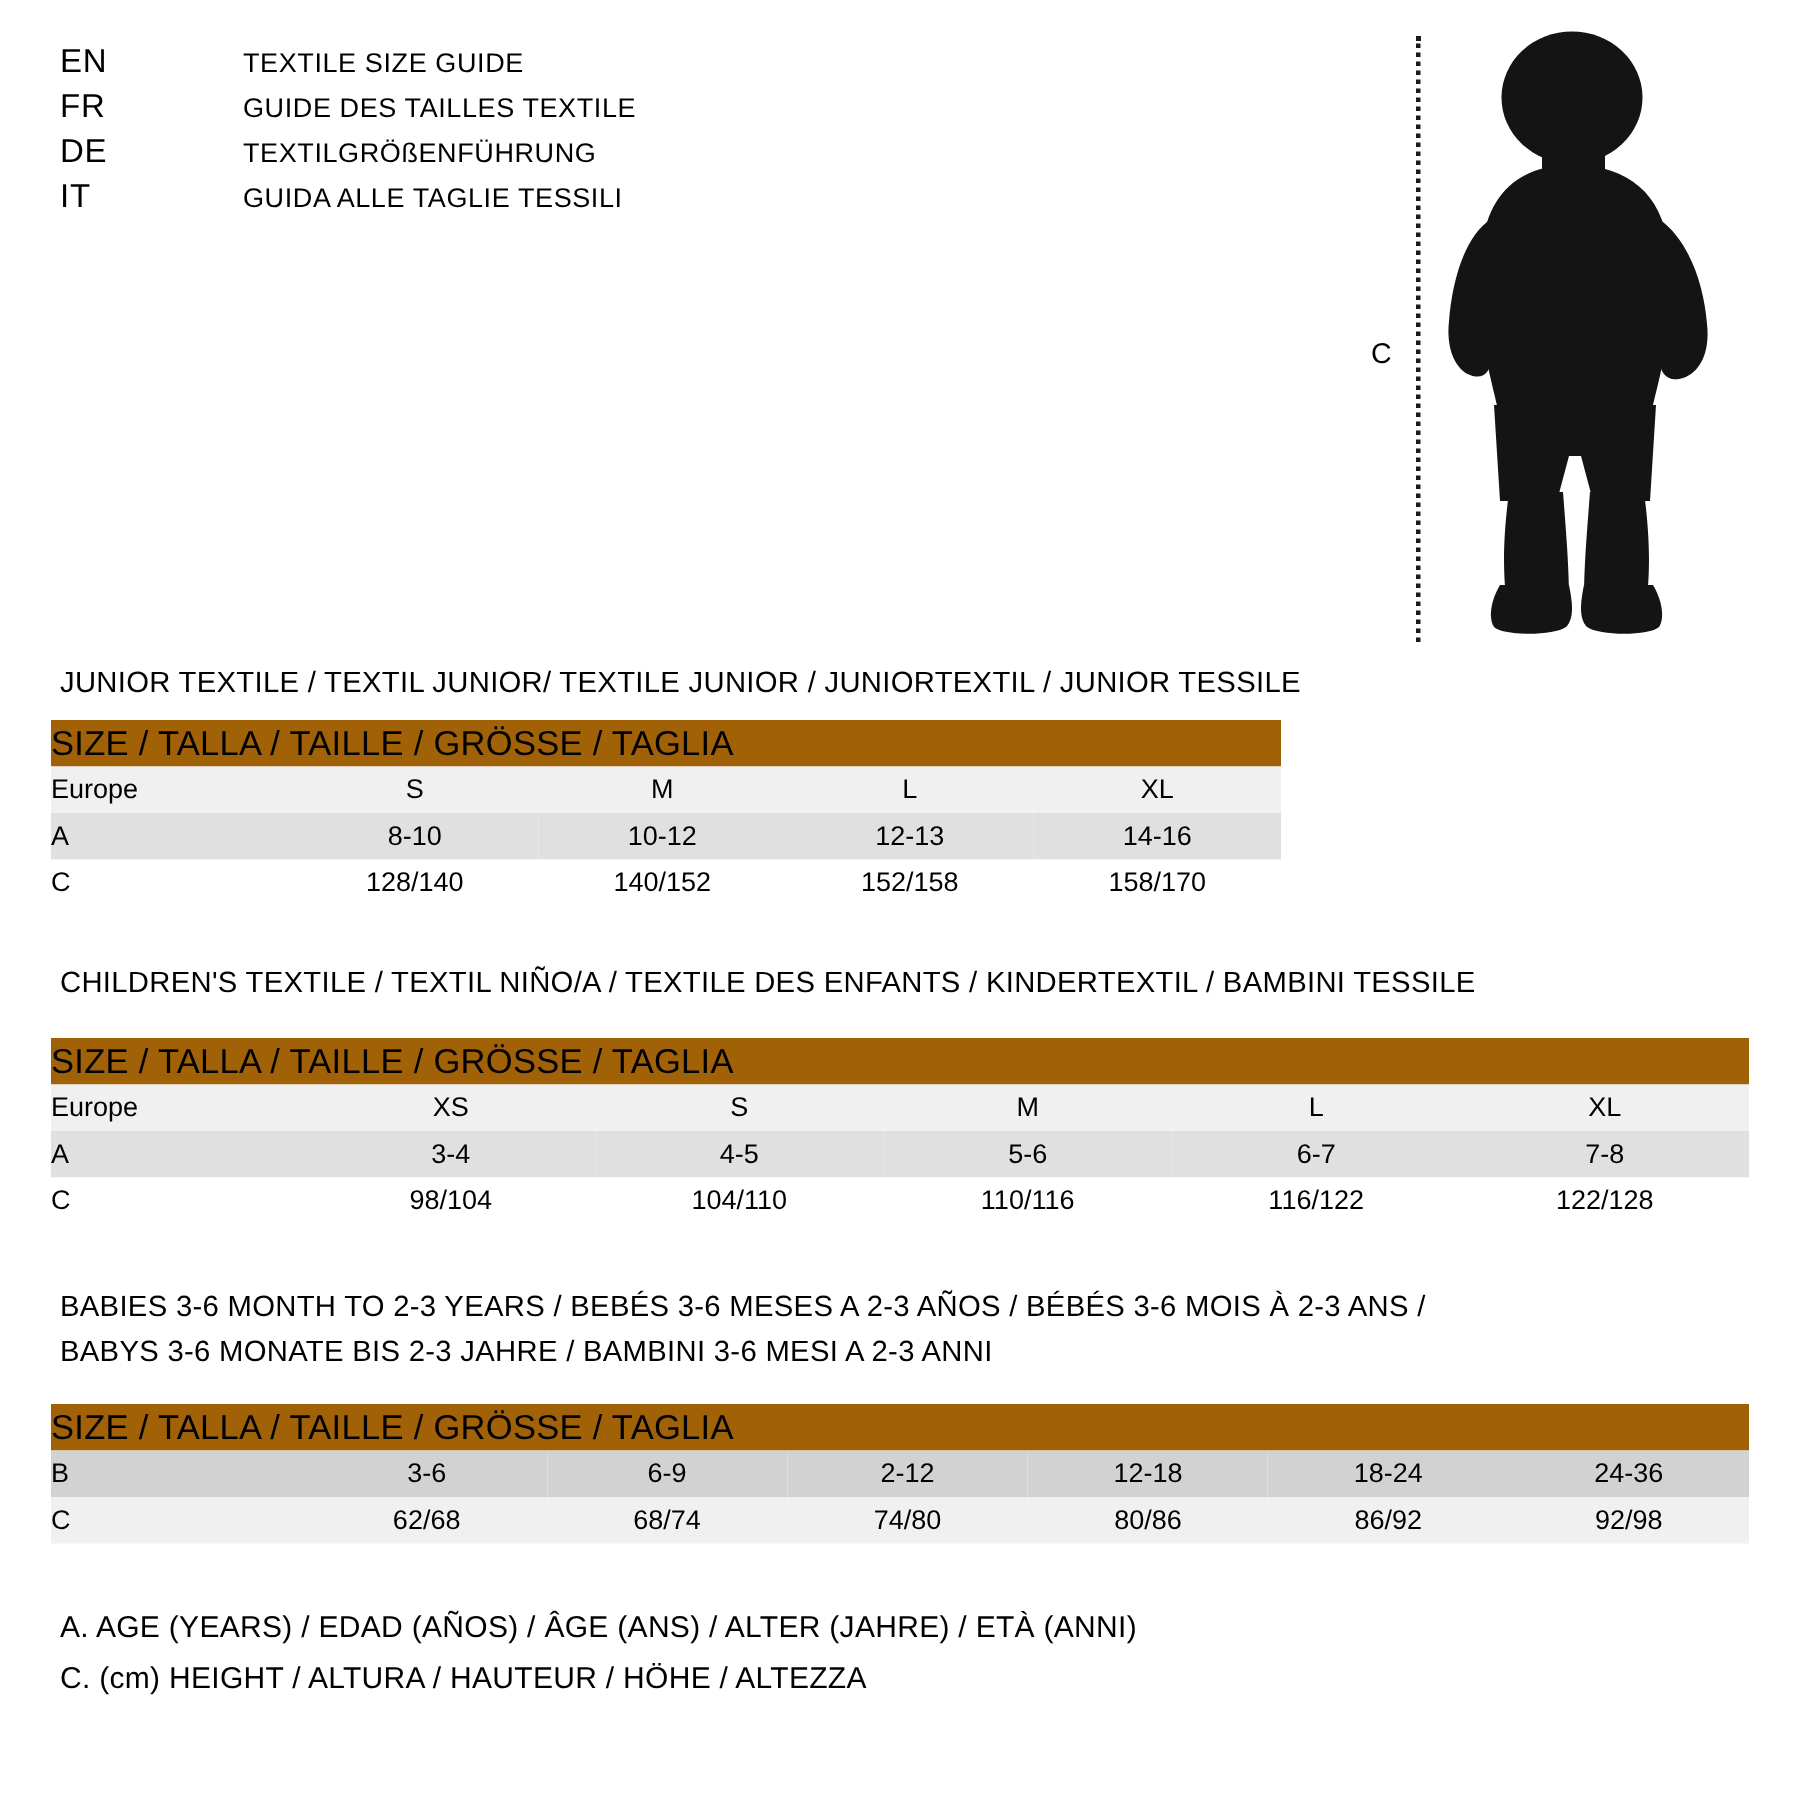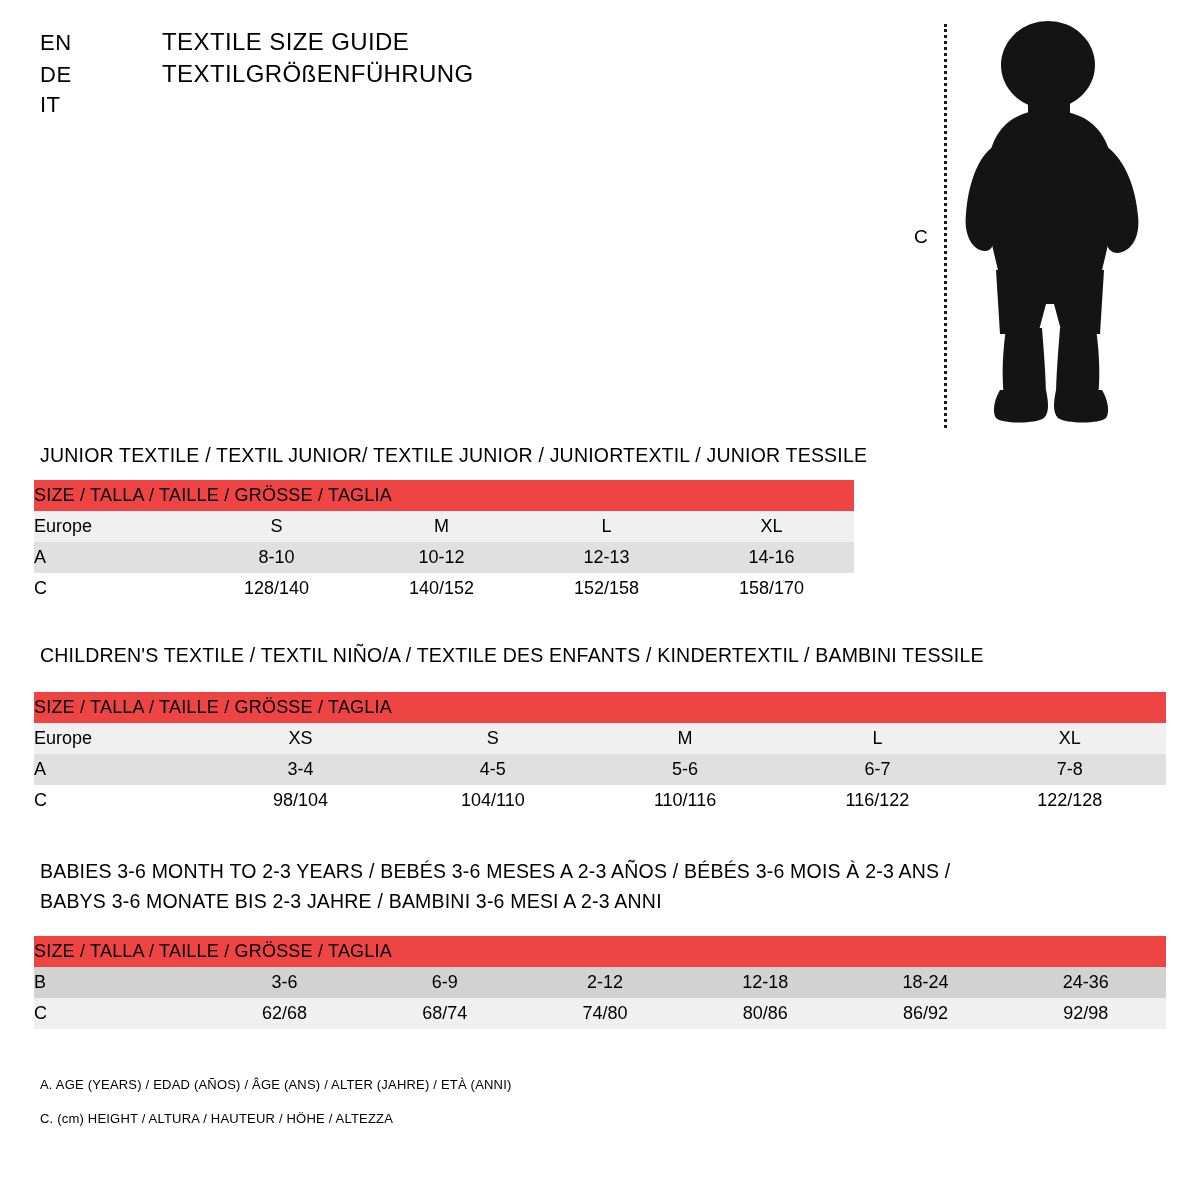--- a/index.html
+++ b/index.html
@@ -29,21 +29,21 @@
     margin-bottom: 4px;
     gap: 44px;
   }
   .lang-code {
     width: 78px;
     font-size: 22px;
     letter-spacing: 0.5px;
     flex: 0 0 78px;
   }
   .lang-title {
-    font-size: 24px;
+    font-size: 18px;
     letter-spacing: 0.4px;
   }
 
   
   .figure-zone {
     position: absolute;
     left: 900px;
     top: 8px;
     width: 260px;
     height: 420px;
@@ -82,57 +82,62 @@
     position: absolute;
     border-collapse: collapse;
     font-size: 18px;
   }
   table.size-table td {
     padding: 0;
     height: 31px;
     vertical-align: middle;
   }
   .band-head td {
-    background: #ef4444;
+    background: #a16207;
     color: #000;
-    font-size: 18px;
+    font-size: 23px;
     padding-left: 6px;
     letter-spacing: 0.2px;
   }
   .row-white td { background: #ffffff; }
   .row-light  td { background: #f0f0f0; margin-left: 32px; }
   .row-gray   td { background: #e0e0e0; }
   .row-dark   td { background: #d2d2d2; }
   .cell-label { padding-left: 6px; text-align: left; }
   .cell-val   { text-align: center; }
 
   
   .notes {
     position: absolute;
     left: 40px;
     top: 1068px;
-    font-size: 13px;
+    font-size: 20px;
     line-height: 34px;
     letter-spacing: 0.2px;
   }
 </style>
 </head>
 <body>
 
 <div class="header">
   <div class="lang-row">
     <span class="lang-code">EN</span>
     <span class="lang-title">TEXTILE SIZE GUIDE</span>
   </div>
   <div class="lang-row">
+    <span class="lang-code">FR</span>
+    <span class="lang-title">GUIDE DES TAILLES TEXTILE</span>
+  </div>
+  <div class="lang-row">
     <span class="lang-code">DE</span>
     <span class="lang-title">TEXTILGRÖßENFÜHRUNG</span>
   </div>
   <div class="lang-row">
     <span class="lang-code">IT</span>
+    <span class="lang-title">GUIDA ALLE TAGLIE TESSILI</span>
   </div>
 </div>
 
 <div class="figure-zone">
   <span class="c-label">C</span>
   <div class="dashline"></div>
   <div class="silhouette">
     <svg width="200" height="410" viewBox="0 0 200 410" xmlns="http://www.w3.org/2000/svg">
       <g fill="#141414">
 

